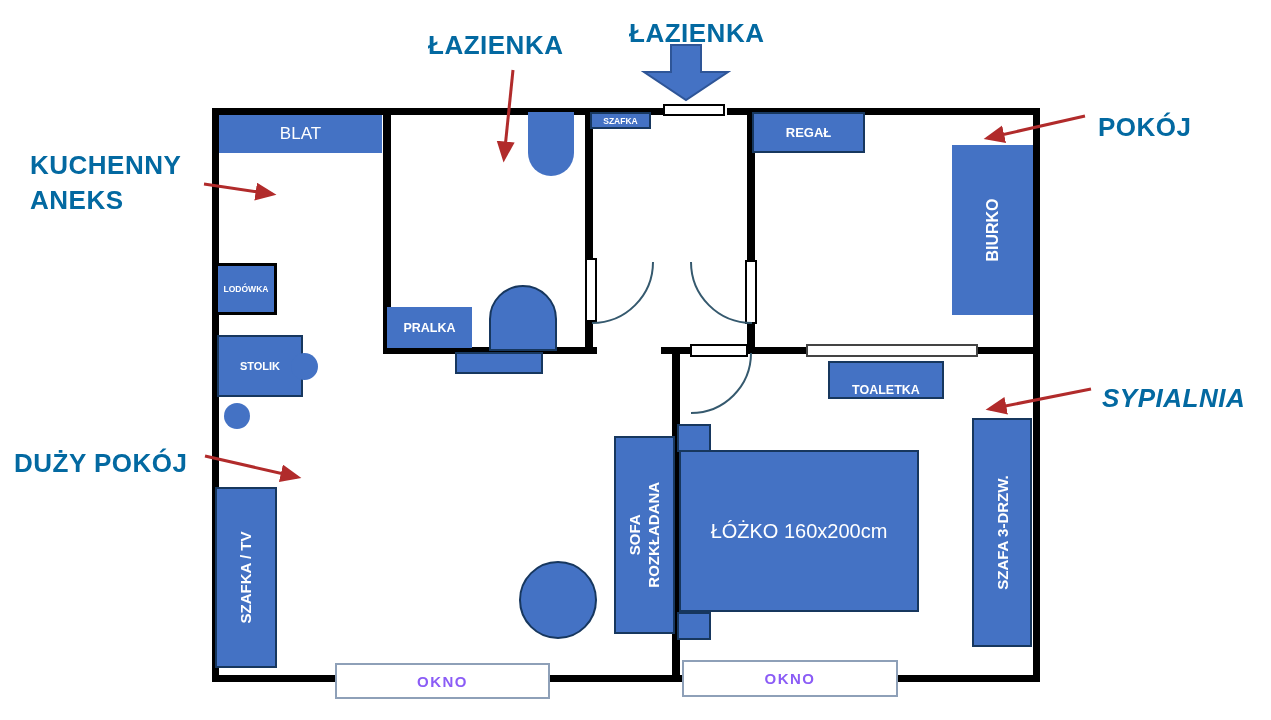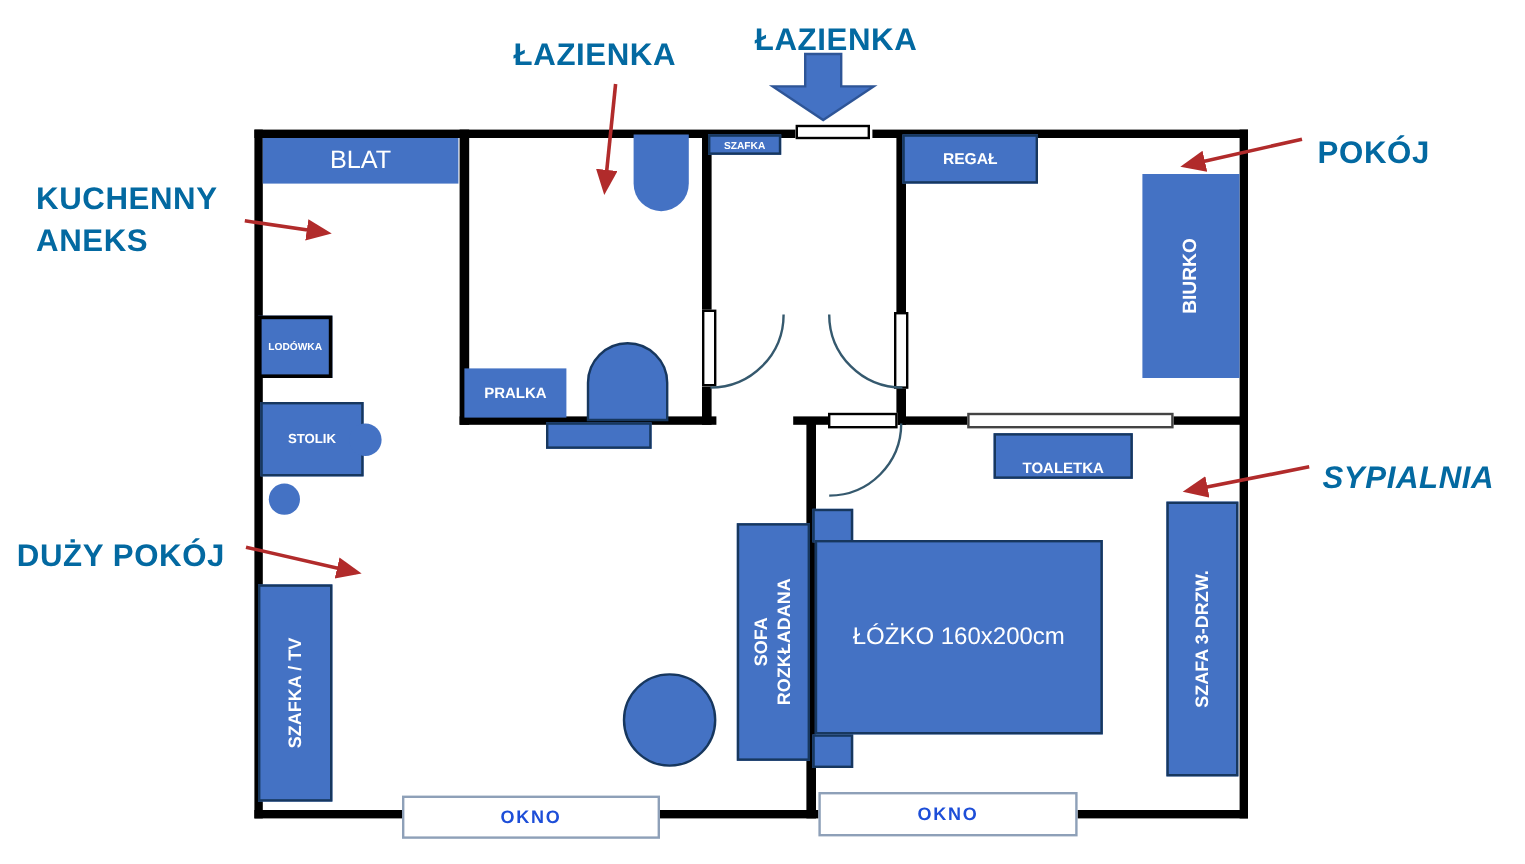--- a/index.html
+++ b/index.html
@@ -8,21 +8,21 @@
   .wall{position:absolute;background:#000;}
   .furn{position:absolute;background:#4472C4;display:flex;align-items:center;justify-content:center;
         color:#fff;font-weight:bold;box-sizing:border-box;text-align:center;}
   .bordered{border:2px solid #17375E;}
   .thickb{border:3px solid #000000;}
   .vtext{transform:rotate(-90deg);white-space:nowrap;text-align:center;}
   .vline{display:block;line-height:1.25;}
   .door{position:absolute;background:#fff;border:2px solid #000;box-sizing:border-box;z-index:6;}
   .winpass{position:absolute;background:#fff;border:2px solid #444;box-sizing:border-box;z-index:6;}
   .window{position:absolute;background:#fff;border:2px solid #8EA0B8;box-sizing:border-box;z-index:7;
-          display:flex;align-items:center;justify-content:center;color:#1d4ed8;font-weight:bold;
+          display:flex;align-items:center;justify-content:center;color:#8b5cf6;font-weight:bold;
           font-size:15px;letter-spacing:1.5px;}
   .annotation{position:absolute;color:#0369a1;font-weight:bold;font-size:26px;letter-spacing:0.5px;
           line-height:1.35;z-index:9;}
   .circle{border-radius:50%;}
   .overlay{position:absolute;left:0;top:0;z-index:8;pointer-events:none;}
 </style>
 </head>
 <body>
 
 <div id="plan">
@@ -41,21 +41,21 @@
   <div class="wall" style="left:661px;top:347px;width:34px;height:7px;"></div>
   <div class="wall" style="left:747px;top:347px;width:293px;height:7px;"></div>
   <div class="wall" style="left:672px;top:352px;width:8px;height:330px;"></div>
 
   <div class="door" style="left:663px;top:104px;width:62px;height:12px;"></div>
   <div class="door" style="left:585px;top:258px;width:12px;height:64px;"></div>
   <div class="door" style="left:745px;top:260px;width:12px;height:64px;"></div>
   <div class="door" style="left:690px;top:344px;width:58px;height:13px;"></div>
   <div class="winpass" style="left:806px;top:344px;width:172px;height:13px;"></div>
 
-  <div class="furn" style="left:219px;top:115px;width:163px;height:38px;font-weight:400;font-size:21px;">
+  <div class="furn" style="left:219px;top:115px;width:163px;height:38px;font-weight:400;font-size:17px;">
     <span>BLAT</span>
   </div>
   <div class="furn thickb" style="left:215px;top:263px;width:62px;height:52px;font-size:8.5px;">
     <span>LODÓWKA</span>
   </div>
   <div class="furn bordered" style="left:217px;top:335px;width:86px;height:62px;font-size:11px;">
     <span>STOLIK</span>
   </div>
   <div class="furn circle" style="left:291px;top:353px;width:27px;height:27px;"></div>
   <div class="furn circle" style="left:224px;top:403px;width:26px;height:26px;"></div>

